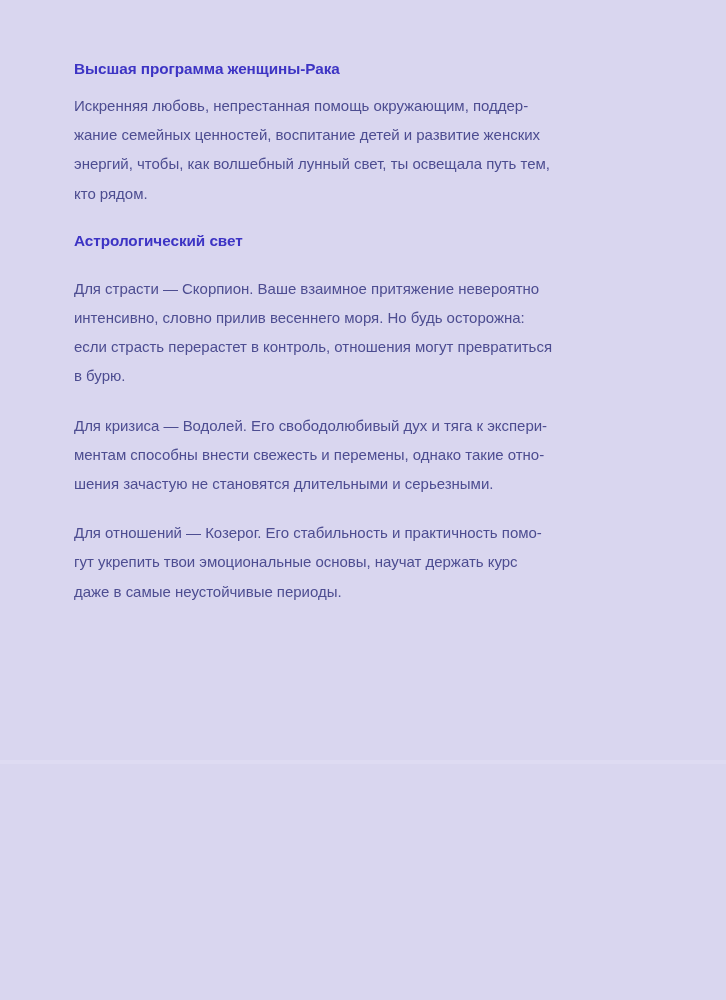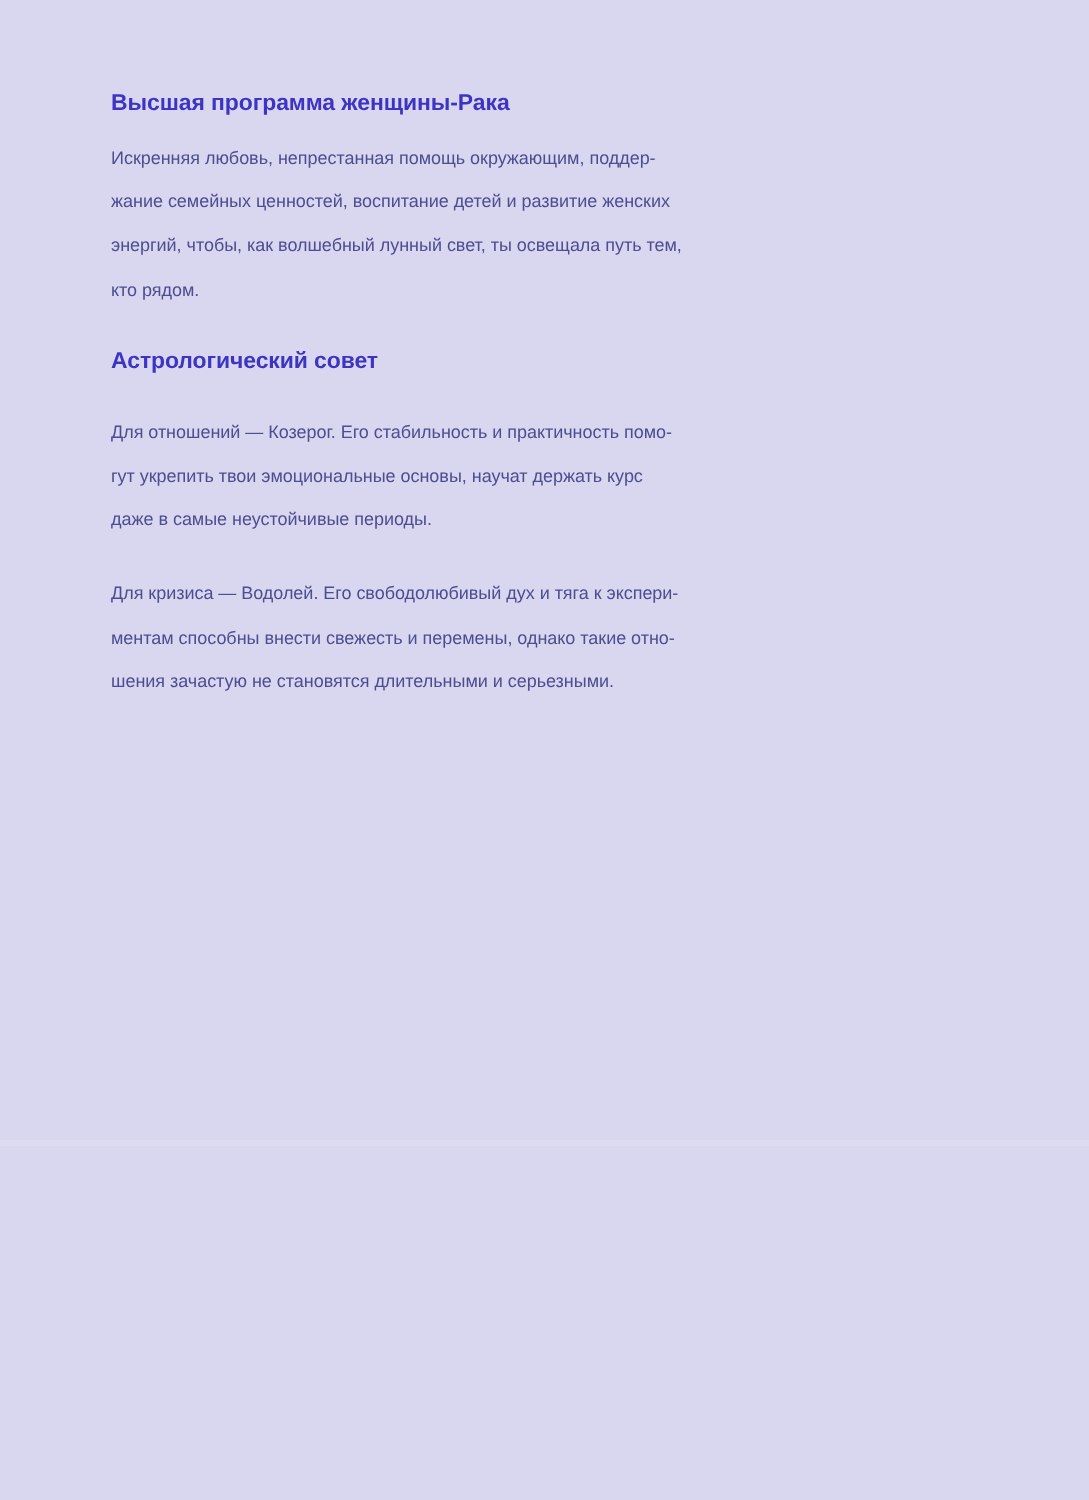--- a/index.html
+++ b/index.html
@@ -47,21 +47,21 @@
     font-size: 15.3px;
     font-weight: bold;
     color: #3d34c4;
     line-height: 22px;
     letter-spacing: -0.05px;
     margin: 0 0 11px 0;
     white-space: nowrap;
   }
 
   .para {
-    font-size: 12px;
+    font-size: 15px;
     font-weight: normal;
     color: #4d4d91;
     line-height: 29.2px;
     letter-spacing: -0.02px;
     margin: 0;
     white-space: pre-line;
   }
 
   .para + .para {
     margin-top: 20px;
@@ -85,29 +85,33 @@
 
     <section class="section">
       <h2 class="heading">Высшая программа женщины-Рака</h2>
       <p class="para">Искренняя любовь, непрестанная помощь окружающим, поддер-
 жание семейных ценностей, воспитание детей и развитие женских
 энергий, чтобы, как волшебный лунный свет, ты освещала путь тем,
 кто рядом.</p>
     </section>
 
     <section class="section">
-      <h2 class="heading">Астрологический совет</h2>
+      <h2 class="heading">Астрологический свет</h2>
     </section>
 
     <section class="section">
+      <p class="para">Для страсти — Скорпион. Ваше взаимное притяжение невероятно
+интенсивно, словно прилив весеннего моря. Но будь осторожна:
+если страсть перерастет в контроль, отношения могут превратиться
+в бурю.</p>
+      <p class="para">Для кризиса — Водолей. Его свободолюбивый дух и тяга к экспери-
+ментам способны внести свежесть и перемены, однако такие отно-
+шения зачастую не становятся длительными и серьезными.</p>
       <p class="para">Для отношений — Козерог. Его стабильность и практичность помо-
 гут укрепить твои эмоциональные основы, научат держать курс
 даже в самые неустойчивые периоды.</p>
-      <p class="para">Для кризиса — Водолей. Его свободолюбивый дух и тяга к экспери-
-ментам способны внести свежесть и перемены, однако такие отно-
-шения зачастую не становятся длительными и серьезными.</p>
     </section>
 
   </div>
 
   <div class="bottom-strip"></div>
 
 </div>
 
 </body></html>

